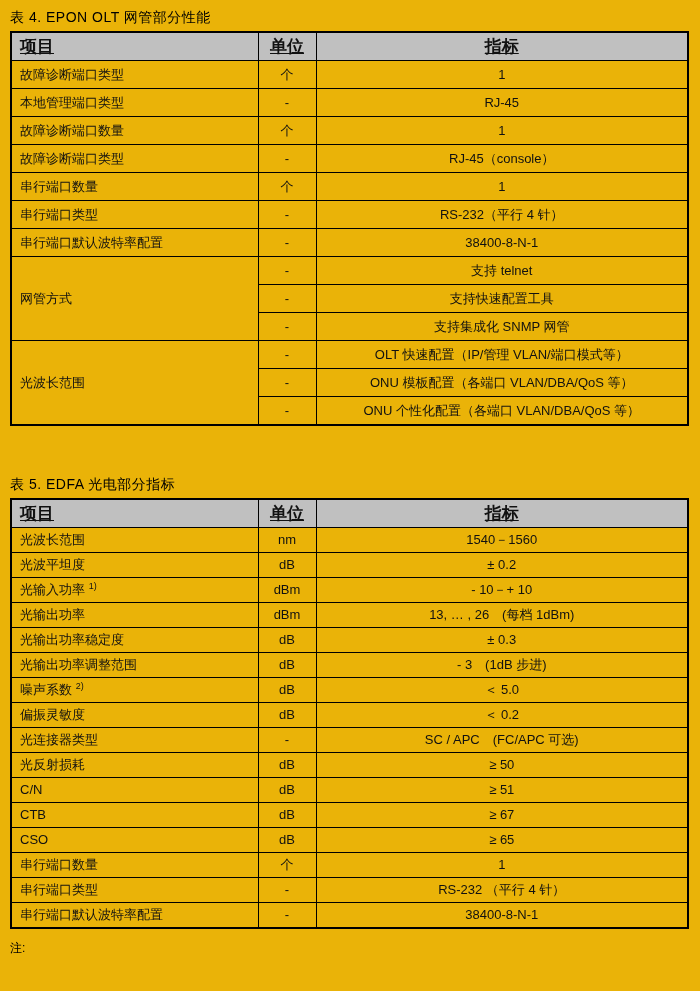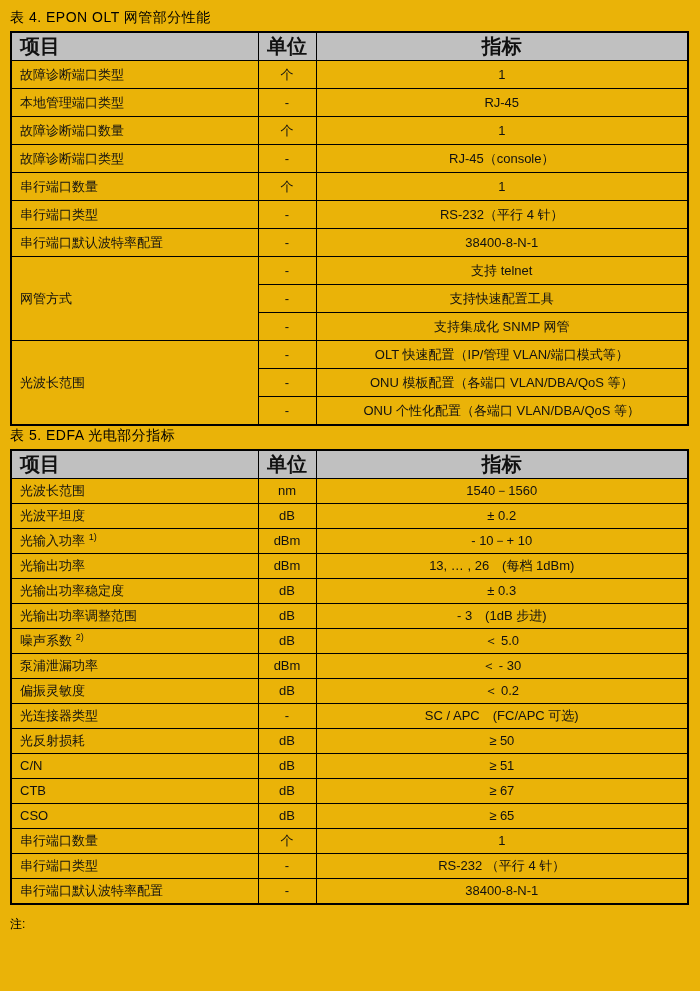--- a/index.html
+++ b/index.html
@@ -18,40 +18,42 @@
     overflow: hidden;
   }
   .tbl-title {
     font-size: 14px;
     line-height: 18px;
     margin: 0 0 5px 0;
     color: #000000;
     letter-spacing: 0.5px;
   }
   .tbl-title-2 {
+    margin-top: 49px;
   }
   table.spec {
     border-collapse: collapse;
     table-layout: fixed;
     width: 677px;
     border: 2px solid #000000;
   }
   table.spec th, table.spec td {
     border: 1px solid #000000;
     font-size: 13px;
     line-height: 17px;
     overflow: hidden;
     white-space: nowrap;
   }
   table.spec th {
     background: #c0c0c0;
-    font-size: 20px;
+    font-size: 17px;
     font-weight: bold;
     padding: 5px 8px;
     text-align: center;
+    text-decoration: underline;
   }
   table.spec th.h-item { text-align: left; }
   table.spec td { padding: 4px 8px; text-align: center; }
   table.spec td.c-item { text-align: left; }
   table.t4 td { padding: 5px 8px; }
   table.t5 td { padding: 4px 8px; line-height: 16px; }
   sup { font-size: 9px; line-height: 0; }
   .notes { margin-top: 9px; font-size: 12px; line-height: 20px; color: #000000; }
 </style>
 </head>
@@ -184,25 +186,20 @@
           <td class="c-item">光输出功率调整范围</td>
           <td>dB</td>
           <td>- 3　(1dB 步进)</td>
         </tr>
         <tr>
           <td class="c-item">噪声系数 <sup>2)</sup></td>
           <td>dB</td>
           <td>＜ 5.0</td>
         </tr>
         <tr>
-          <td class="c-item">泵浦泄漏功率</td>
-          <td>dBm</td>
-          <td>＜ - 30</td>
-        </tr>
-        <tr>
           <td class="c-item">偏振灵敏度</td>
           <td>dB</td>
           <td>＜ 0.2</td>
         </tr>
         <tr>
           <td class="c-item">光连接器类型</td>
           <td>-</td>
           <td>SC / APC　(FC/APC 可选)</td>
         </tr>
         <tr>

